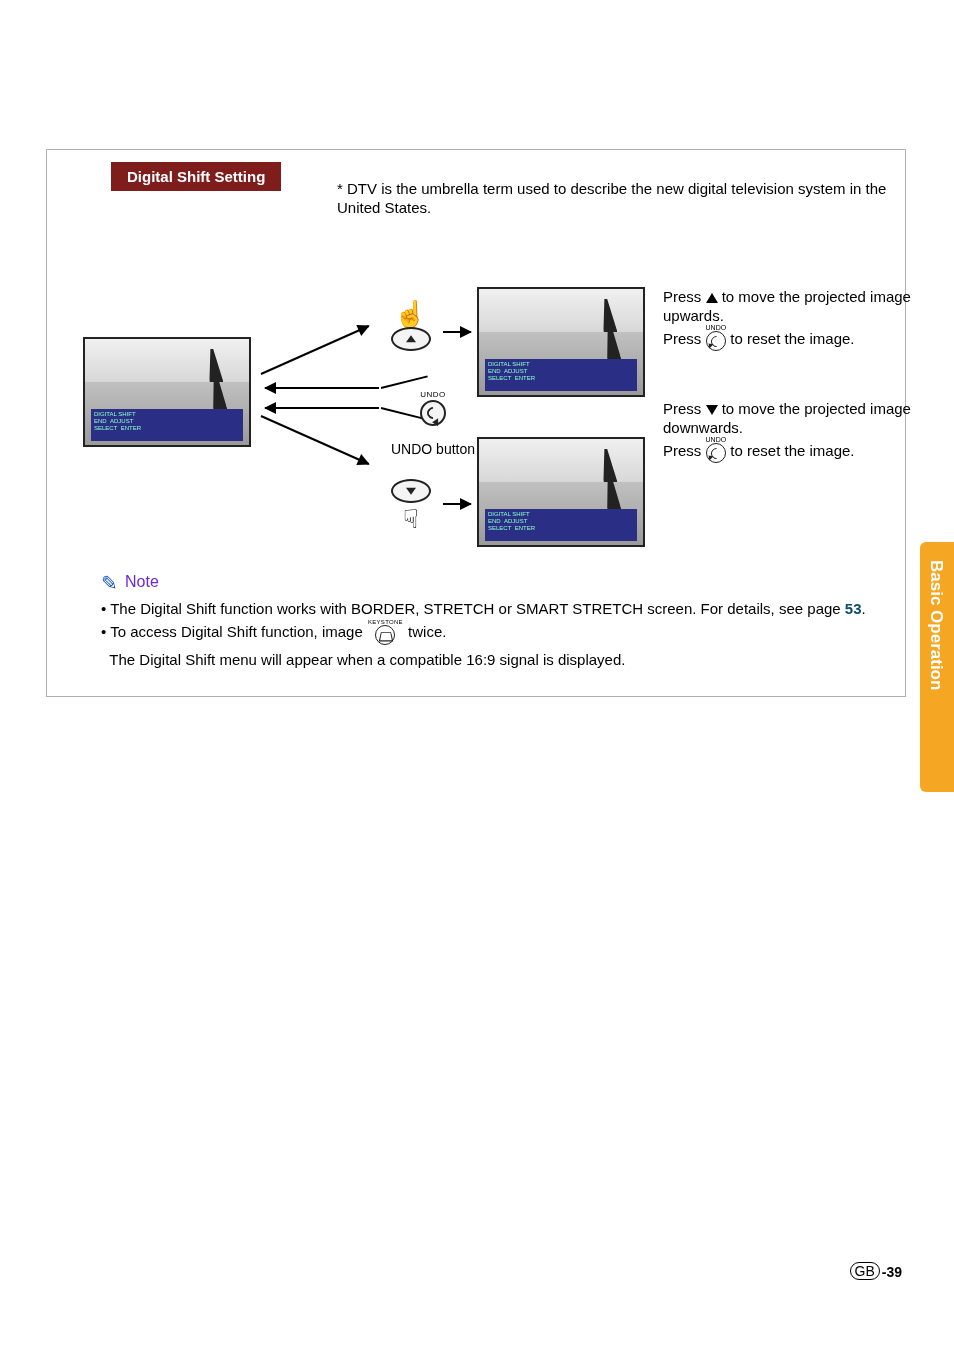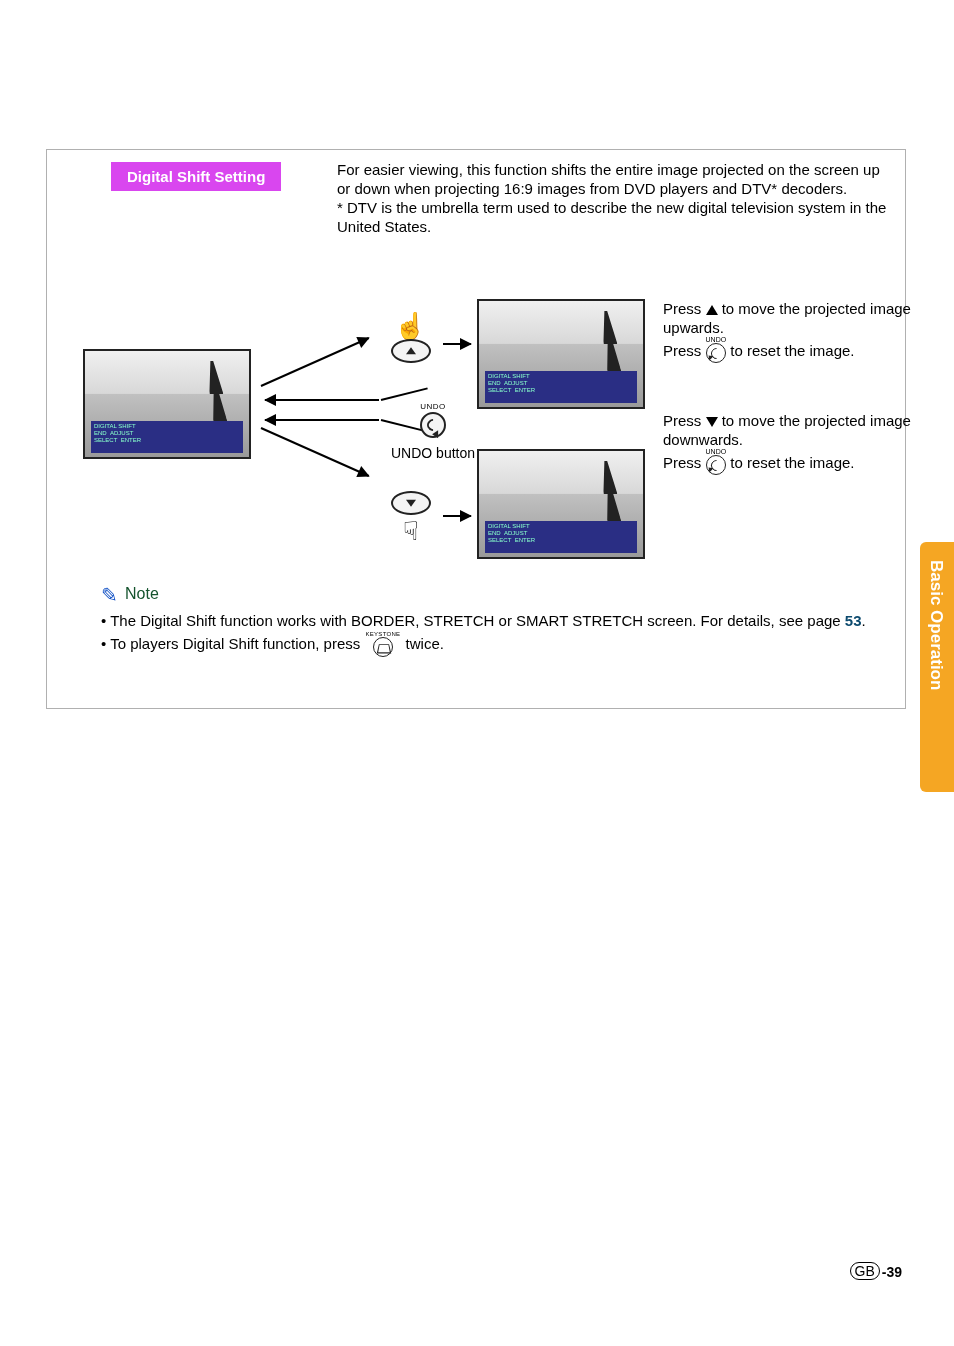--- a/index.html
+++ b/index.html
@@ -4,42 +4,42 @@
 <style>
   * { box-sizing: border-box; margin: 0; padding: 0; }
   html, body { width: 954px; height: 1346px; background: #fff; font-family: Arial, Helvetica, sans-serif; font-size: 15px; color: #000; position: relative; }
   .page { position: absolute; inset: 0; }
   
   .side-tab { position: absolute; right: 0; top: 542px; width: 34px; height: 250px; background: #f5a623; border-radius: 6px 0 0 6px; }
   .side-tab .lbl { position: absolute; left: 6px; top: 18px; writing-mode: vertical-rl; text-orientation: sideways; color: #fff; font-weight: bold; font-size: 17px; }
   
   .frame { position: absolute; left: 46px; top: 149px; width: 860px; border: 1px solid #b0b0b0; padding: 10px 14px 26px 14px; }
 
-  .title-bar { display: inline-block; background: #d946ef; color: #fff; font-weight: bold; padding: 6px 16px 6px 16px; margin: 2px 0 12px 50px; }
+  .title-bar { display: inline-block; background: #7f1d1d; color: #fff; font-weight: bold; padding: 6px 16px 6px 16px; margin: 2px 0 0 50px; }
   .intro { position: absolute; left: 290px; top: 10px; width: 560px; font-size: 15px; line-height: 19px; }
 
   .diagram { position: relative; margin-top: 96px; height: 270px; }
   .thumb { position: absolute; width: 168px; height: 110px; background: linear-gradient(#f0f0f0 0%, #d8d8d8 40%, #c0c0c0 41%, #9a9a9a 100%); border: 2px solid #222; }
   .thumb::before { content: ""; position: absolute; right: 26px; top: 10px; width: 14px; height: 60px; background: #222; transform: skewX(8deg); clip-path: polygon(40% 0, 60% 0, 100% 55%, 70% 55%, 100% 100%, 0 100%, 30% 55%, 0 55%); }
   .thumb .overlay { position: absolute; left: 6px; bottom: 4px; right: 6px; height: 32px; background: #2a2e84; color: #8fc; font-size: 6px; padding: 2px 3px; line-height: 7px; }
 
   
   .thumb-main { left: 22px; top: 50px; }
   .thumb-up   { left: 416px; top: 0px; }
   .thumb-down { left: 416px; top: 150px; }
   .long-arrow { position: absolute; height: 2px; background: #000; }
   .long-arrow::after { content: ""; position: absolute; right: -1px; top: -5px; border-left: 12px solid #000; border-top: 6px solid transparent; border-bottom: 6px solid transparent; }
   .long-arrow.left::after { left: -1px; right: auto; border-left: none; border-right: 12px solid #000; }
   .long-arrow.diag { transform-origin: left center; }
 
   .ctrl-up { position: absolute; left: 330px; top: 14px; text-align: center; }
   .ctrl-undo { position: absolute; left: 330px; top: 96px; text-align: center; }
   .ctrl-down { position: absolute; left: 330px; top: 192px; text-align: center; }
   .ctrl-undo .lbltiny { font-size: 8px; letter-spacing: 0.5px; }
-  .ctrl-label { margin-top: 4px; font-size: 14px; text-align: center; }
+  .ctrl-label { margin-top: 12px; font-size: 14px; text-align: center; }
 
   .btn-oval { display: inline-block; width: 40px; height: 24px; border: 2px solid #222; border-radius: 50%/50%; position: relative; background: #f4f4f4; }
   .btn-oval .tri-up { position: absolute; left: 50%; top: 50%; width: 0; height: 0; border-left: 5px solid transparent; border-right: 5px solid transparent; border-bottom: 7px solid #222; transform: translate(-50%,-55%); }
   .btn-oval .tri-dn { position: absolute; left: 50%; top: 50%; width: 0; height: 0; border-left: 5px solid transparent; border-right: 5px solid transparent; border-top: 7px solid #222; transform: translate(-50%,-45%); }
   .btn-round { display: inline-block; width: 26px; height: 26px; border: 2px solid #222; border-radius: 50%; position: relative; background: #f4f4f4; }
   .btn-round .undo-gly { position: absolute; left: 5px; top: 5px; width: 12px; height: 12px; border: 2px solid #222; border-right-color: transparent; border-bottom-color: transparent; border-radius: 50%; transform: rotate(-45deg); }
   .btn-round .undo-gly::after { content: ""; position: absolute; left: -4px; top: 8px; border-top: 4px solid transparent; border-bottom: 4px solid transparent; border-right: 6px solid #222; transform: rotate(45deg); }
   .hand-up, .hand-down { font-size: 26px; display: block; line-height: 1; }
 
   .right-col { position: absolute; left: 602px; top: 0; width: 250px; font-size: 15px; line-height: 19px; }
@@ -47,21 +47,21 @@
   .tri-up-blk { display: inline-block; width: 0; height: 0; border-left: 6px solid transparent; border-right: 6px solid transparent; border-bottom: 10px solid #000; vertical-align: -1px; }
   .tri-dn-blk { display: inline-block; width: 0; height: 0; border-left: 6px solid transparent; border-right: 6px solid transparent; border-top: 10px solid #000; vertical-align: -1px; }
   .inline-undo { display: inline-block; vertical-align: -7px; text-align: center; }
   .inline-undo .tiny { font-size: 7px; display: block; line-height: 6px; }
   .mini-round { display: inline-block; width: 20px; height: 20px; border: 1.5px solid #222; border-radius: 50%; position: relative; background: #fff; }
   .mini-round::before { content: ""; position: absolute; left: 4px; top: 4px; width: 9px; height: 9px; border: 1.5px solid #222; border-right-color: transparent; border-bottom-color: transparent; border-radius: 50%; transform: rotate(-45deg); }
   .mini-round::after { content: ""; position: absolute; left: 1px; top: 10px; border-top: 3px solid transparent; border-bottom: 3px solid transparent; border-right: 4px solid #222; transform: rotate(45deg); }
 
   .note-hd { margin: 14px 0 4px 40px; }
   .note-hd .pen { display: inline-block; width: 24px; vertical-align: -3px; color: #1856c7; font-size: 20px; }
-  .note-hd .word { color: #14532d; font-size: 16px; }
+  .note-hd .word { color: #6d28d9; font-size: 16px; }
   .notes { margin-left: 40px; font-size: 15px; line-height: 20px; }
   .notes .pref { color: #0c4a6e; font-weight: bold; }
   .keystone-inline { display: inline-block; vertical-align: -8px; text-align: center; margin: 0 1px; }
   .keystone-inline .tiny { font-size: 6px; letter-spacing: 0.3px; display:block; line-height:6px; }
   .keystone-btn { display: inline-block; width: 20px; height: 20px; border: 1.5px solid #222; border-radius: 50%; background:#fff; position: relative; }
   .keystone-btn::before { content: ""; position: absolute; left: 4px; top: 5px; width: 10px; height: 8px; border: 1.5px solid #222; transform: perspective(12px) rotateX(25deg); }
 
   
   .pg { position: absolute; right: 52px; bottom: 66px; font-size: 14px; }
   .pg .oval { display: inline-block; border: 1px solid #000; border-radius: 9px; padding: 0 4px; font-size: 14px; vertical-align: 1px; margin-right: 2px; }
@@ -73,21 +73,21 @@
 
   <div class="side-tab">
     <span class="lbl">Basic Operation</span>
   </div>
 
   <div class="frame">
 
     <div class="title-bar">Digital Shift Setting</div>
 
     <div class="intro">
-      <span>For easier viewing, this function shifts the entire image projected on the screen up or down when projecting 16:9 images from DVD players and DTV* decoders.</span><br>
+      <br>
       <span>* DTV is the umbrella term used to describe the new digital television system in the United States.</span>
     </div>
 
     <div class="diagram">
 
       <div class="thumb thumb-main">
         <div class="overlay">
           <span>DIGITAL SHIFT</span><br>
           <span>END</span>&nbsp;&nbsp;<span>ADJUST</span><br>
           <span>SELECT</span>&nbsp;&nbsp;<span>ENTER</span>
@@ -150,22 +150,22 @@
       </div>
 
     </div>
 
     
     <div class="note-hd">
       <span class="pen">✎</span><span class="word">Note</span>
     </div>
     <div class="notes">
       <span>• The Digital Shift function works with BORDER, STRETCH or SMART STRETCH screen. For details, see page </span><span class="pref">53</span><span>.</span><br>
-      <span>• To players Digital Shift function, press </span><span class="keystone-inline"><span class="tiny">KEYSTONE</span><span class="keystone-btn"></span></span><span> twice.</span><br>
-      &nbsp;&nbsp;
+      <span>• To access Digital Shift function, image </span><span class="keystone-inline"><span class="tiny">KEYSTONE</span><span class="keystone-btn"></span></span><span> twice.</span><br>
+      &nbsp;&nbsp;<span>The Digital Shift menu will appear when a compatible 16:9 signal is displayed.</span>
     </div>
 
   </div>
 
   <div class="pg">
     <span class="oval">GB</span><b>-39</b>
   </div>
 
 </div>
 

